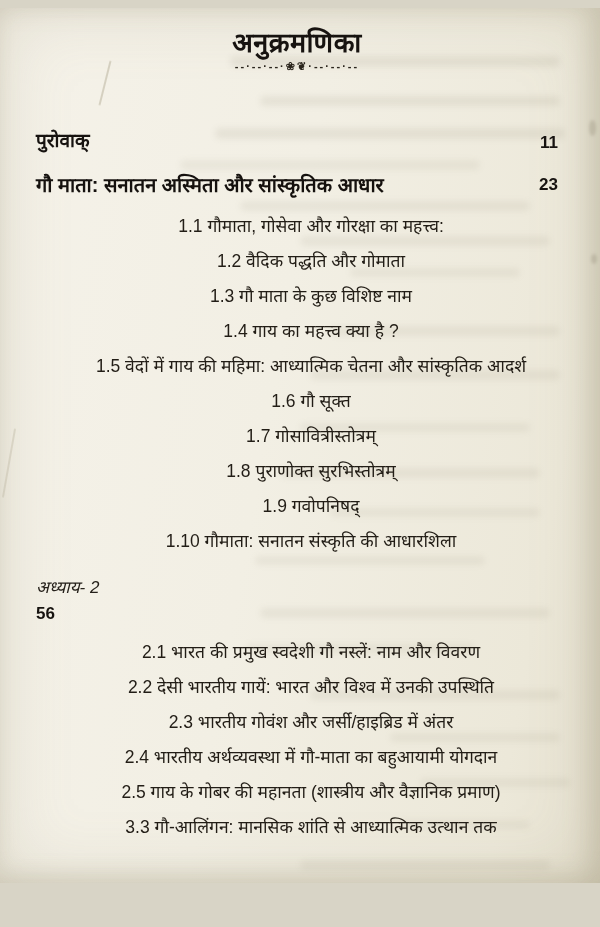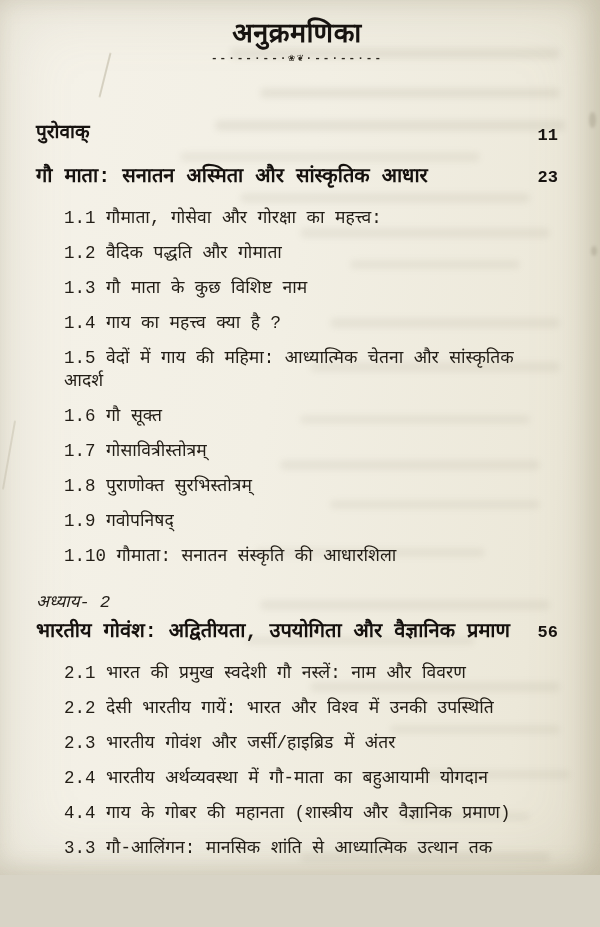--- a/index.html
+++ b/index.html
@@ -1,23 +1,23 @@
 <!DOCTYPE html>
 <html><head>
 <meta charset="utf-8">
 <style>
   html,body{margin:0;padding:0;background:#d8d4c6;}
   .page{
     position:relative;
     width:600px;height:875px;
-    margin:0 auto;
+    margin:8px auto;
     background:linear-gradient(100deg,#f5f2e9 0%,#f2efe4 45%,#ece8d9 85%,#e6e1d0 100%);
     box-shadow:inset 0 0 70px rgba(150,140,110,.22), inset -14px 0 24px rgba(140,130,100,.18), inset 0 -10px 22px rgba(140,130,100,.12);
     overflow:hidden;
-    font-family:Liberation Mono, monospace;
+    font-family:Liberation Sans, sans-serif;
     color:#1f1b15;
   }
   .content{position:relative;z-index:2;padding:20px 42px 0 36px;}
   .title-wrap{text-align:center;}
   .page-title{
     font-size:27px;font-weight:bold;letter-spacing:.5px;color:#171310;
     display:inline-block;line-height:30px;
   }
   .divider{
     text-align:center;font-size:11px;letter-spacing:2px;color:#2a251d;
@@ -33,21 +33,21 @@
   .chapter{margin-top:0;}
   .chapter-label{
     font-size:17px;font-style:italic;color:#25201a;line-height:22px;
     margin-top:24px;
   }
   .chapter-title-row{
     display:flex;justify-content:space-between;align-items:center;
     margin-top:5px;
   }
   .chapter-title{font-size:20px;font-weight:bold;color:#15110e;line-height:26px;}
-  .sections{margin-top:17px;}
+  .sections{margin-top:17px;text-align:center;}
   .section-item{
     font-size:17.5px;color:#221d16;line-height:23px;
     margin:0 0 12px 28px;
   }
   
   .bleed{position:absolute;inset:0;z-index:1;pointer-events:none;}
   .bl{
     position:absolute;height:11px;border-radius:5px;
     background:#8f8872;opacity:.13;filter:blur(3px);
   }
@@ -121,27 +121,26 @@
         <div class="section-item">1.7 गोसावित्रीस्तोत्रम्</div>
         <div class="section-item">1.8 पुराणोक्त सुरभिस्तोत्रम्</div>
         <div class="section-item">1.9 गवोपनिषद्</div>
         <div class="section-item">1.10 गौमाता: सनातन संस्कृति की आधारशिला</div>
       </div>
     </div>
 
     <div class="chapter">
       <div class="chapter-label">अध्याय- 2</div>
       <div class="chapter-title-row">
-        <span class="chapter-title">भारतीय गोवंश: अद्वितीयता, उपयोगिता और वैज्ञानिक प्रमाण</span>
         <span class="pagenum">56</span>
       </div>
       <div class="sections">
         <div class="section-item">2.1 भारत की प्रमुख स्वदेशी गौ नस्लें: नाम और विवरण</div>
         <div class="section-item">2.2 देसी भारतीय गायें: भारत और विश्व में उनकी उपस्थिति</div>
         <div class="section-item">2.3 भारतीय गोवंश और जर्सी/हाइब्रिड में अंतर</div>
         <div class="section-item">2.4 भारतीय अर्थव्यवस्था में गौ-माता का बहुआयामी योगदान</div>
-        <div class="section-item">4.4 गाय के गोबर की महानता (शास्त्रीय और वैज्ञानिक प्रमाण)</div>
+        <div class="section-item">2.5 गाय के गोबर की महानता (शास्त्रीय और वैज्ञानिक प्रमाण)</div>
         <div class="section-item">3.3 गौ-आलिंगन: मानसिक शांति से आध्यात्मिक उत्थान तक</div>
       </div>
     </div>
 
   </div>
 </div>
 
 </body></html>

